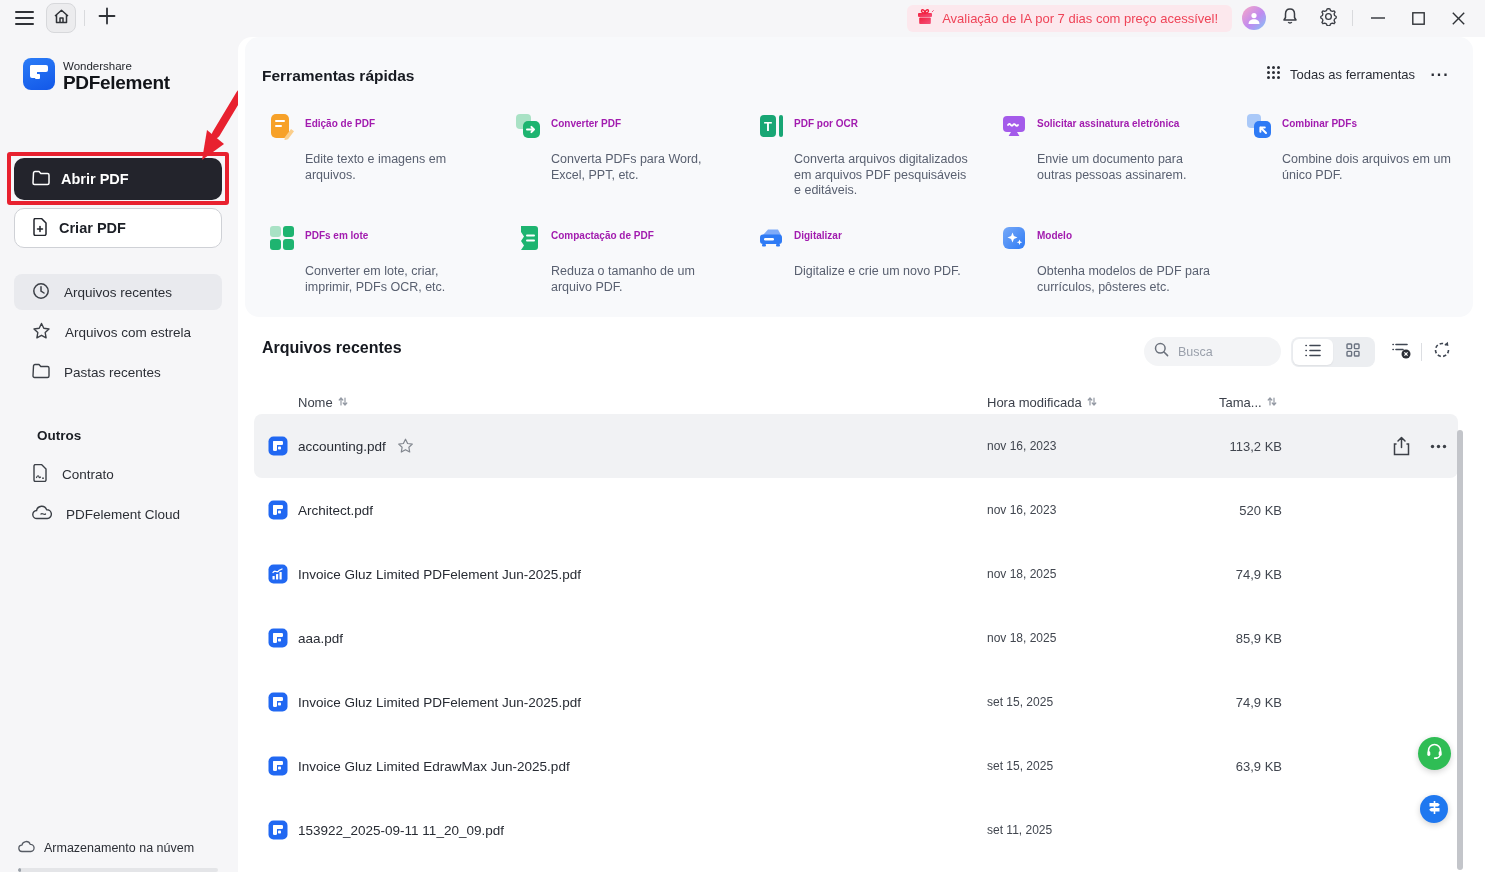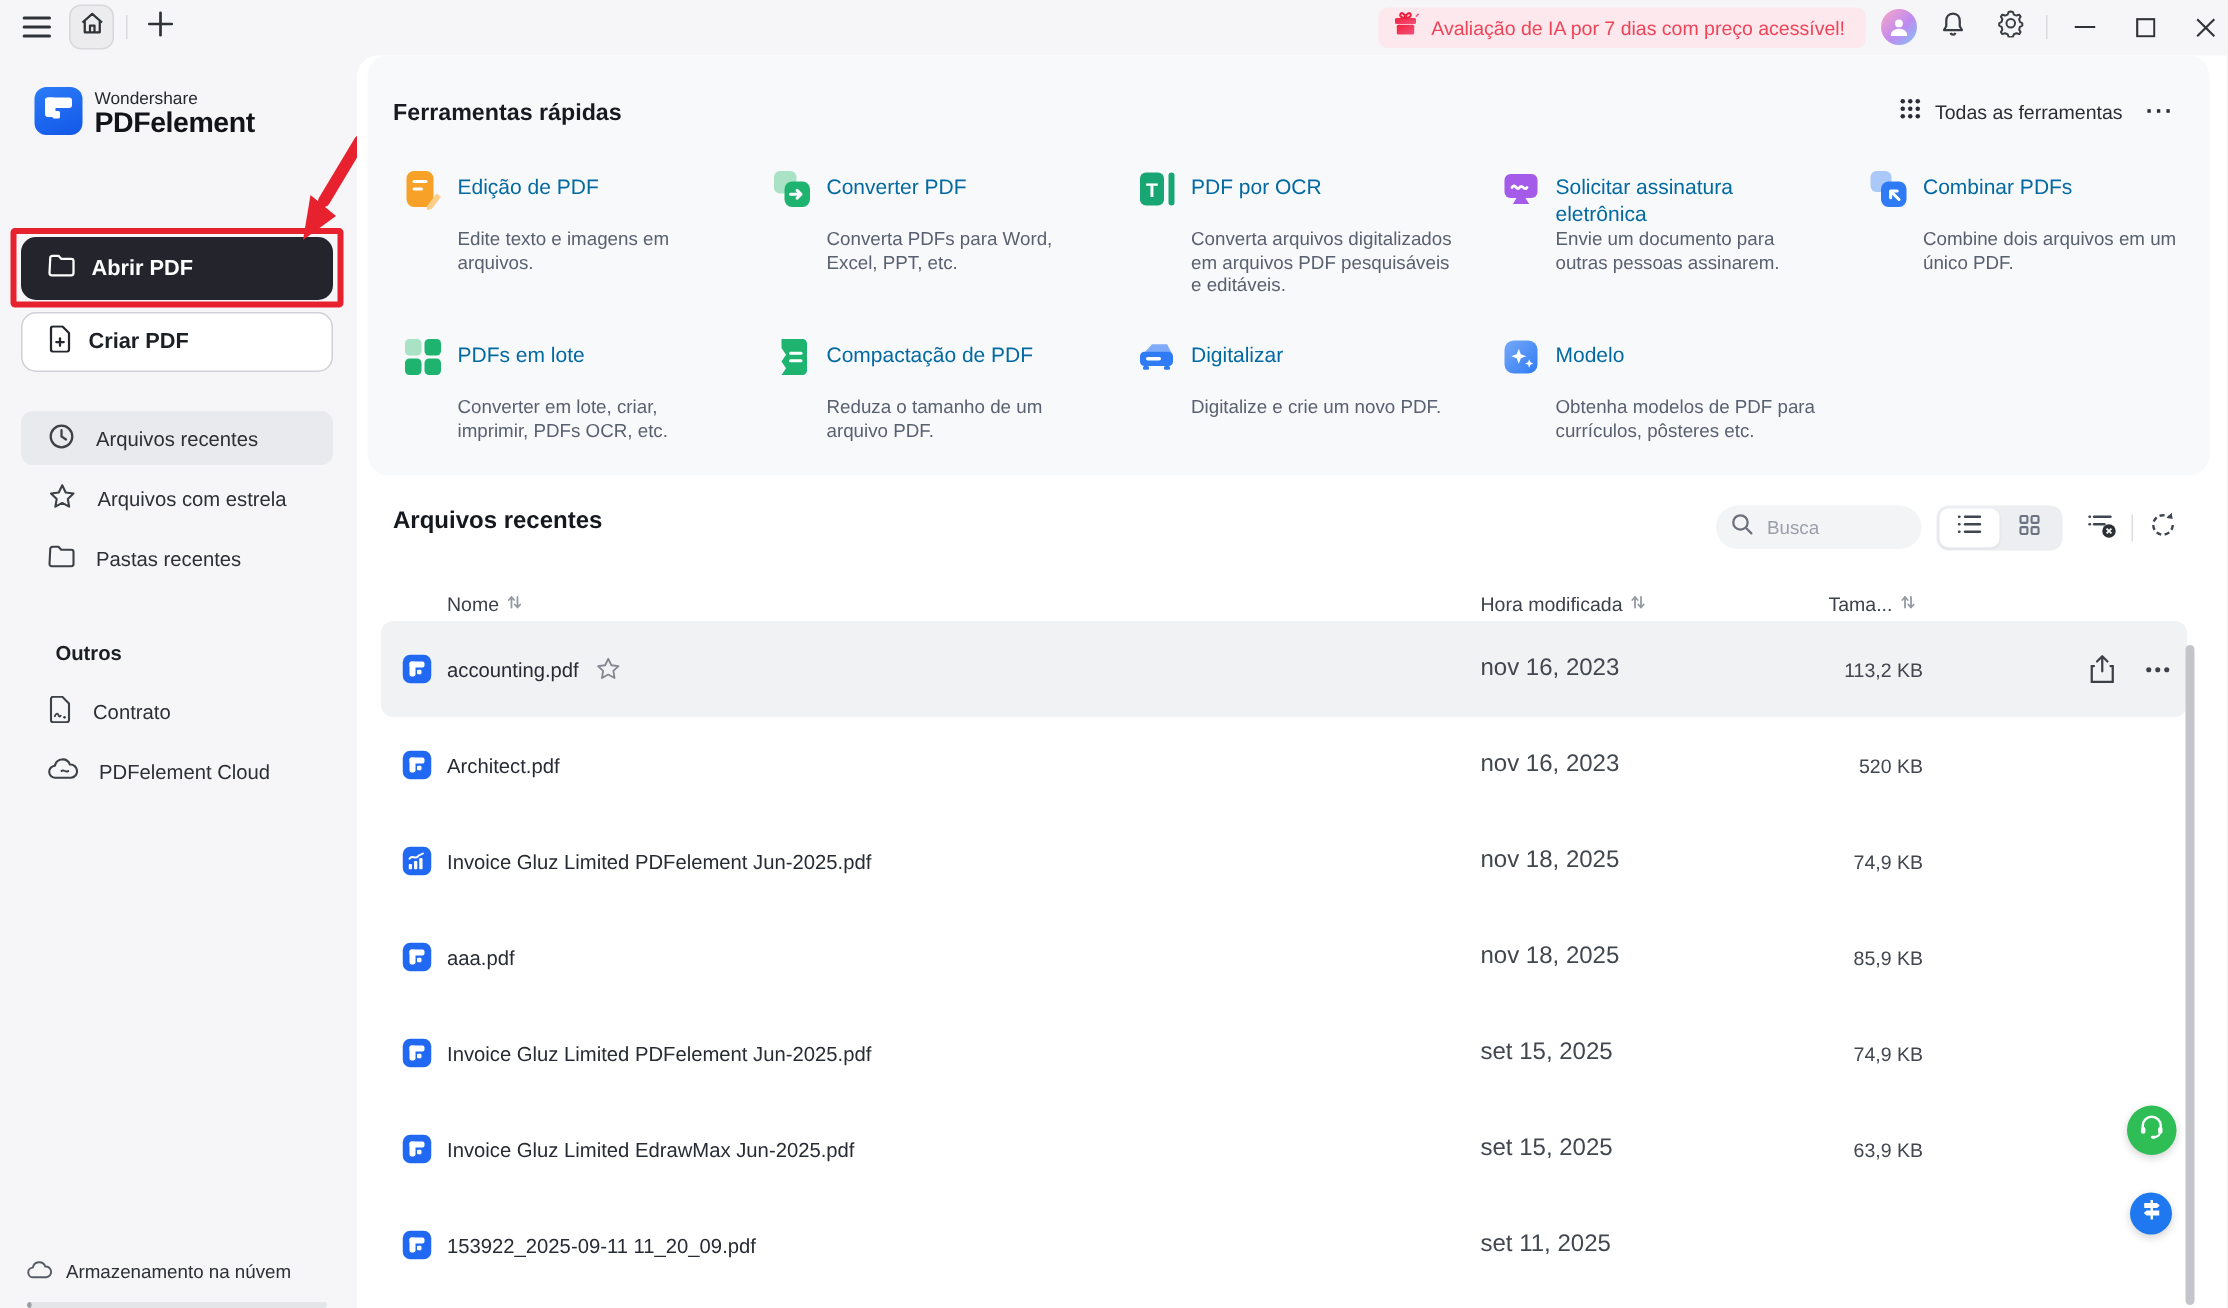--- a/index.html
+++ b/index.html
@@ -4,21 +4,21 @@
 <style>
   html,body{margin:0;padding:0;background:#e9eaec;font-family:"Liberation Sans",sans-serif;}
   #app{position:relative;width:1485px;height:872px;background:#f6f6f8;overflow:hidden;
        -webkit-font-smoothing:antialiased;color:#22252c;}
   
   .titlebar{position:absolute;left:0;top:0;width:1485px;height:36px;display:flex;align-items:center;}
   .tb-left{display:flex;align-items:center;gap:8px;padding-left:10px;}
   .tbtn{display:flex;align-items:center;justify-content:center;width:28px;height:28px;border-radius:8px;cursor:pointer;}
   .home-btn{background:#ececee;border:1px solid #d7d8db;}
   .tb-divider{width:1px;height:16px;background:#d9dadd;}
-  .tb-right{margin-left:auto;display:flex;align-items:center;gap:10px;}
+  .tb-right{margin-left:auto;display:flex;align-items:center;gap:10px;padding-right:12px;}
   .promo{display:flex;align-items:center;gap:8px;background:#fce8ed;border-radius:6px;height:27px;padding:0 14px 0 10px;cursor:pointer;}
   .promo-text{font-size:13px;color:#ef4458;}
   .avatar{width:24px;height:24px;border-radius:50%;background:linear-gradient(135deg,#f9a9c5 0%,#c08af0 55%,#7fc6f6 100%);display:flex;align-items:center;justify-content:center;cursor:pointer;}
   .winbtn{width:30px;height:28px;display:flex;align-items:center;justify-content:center;cursor:pointer;}
   
   .sidebar{position:absolute;left:0;top:36px;width:238px;height:836px;}
   .brand{position:absolute;left:23px;top:22px;display:flex;gap:8px;}
   .brand-mark{width:32px;height:32px;border-radius:8px;background:linear-gradient(160deg,#2b7cf7,#1257e8);position:relative;}
   .brand-mark .b1{position:absolute;left:7px;top:7px;width:18px;height:7px;background:#fff;border-radius:2px;}
   .brand-mark .b2{position:absolute;left:7px;top:7px;width:7px;height:13px;background:#fff;border-radius:2px;}
@@ -41,39 +41,39 @@
   .storage-bar{margin-top:12px;width:200px;height:4px;border-radius:2px;background:#e4e5e8;position:relative;overflow:hidden;}
   .storage-bar .fill{position:absolute;left:0;top:0;height:4px;width:3px;background:#9aa0a8;border-radius:2px;}
   
   .main{position:absolute;left:238px;top:37px;width:1247px;height:835px;background:#fff;border-top-left-radius:14px;}
   .tools-panel{position:absolute;left:7px;top:0;width:1228px;height:280px;background:#f8f9fb;border-radius:14px;}
   .tools-title{position:absolute;left:17px;top:30px;font-size:15.5px;font-weight:700;color:#171a21;}
   .alltools{position:absolute;right:58px;top:28px;display:flex;align-items:center;gap:9px;font-size:13px;color:#2a2d35;cursor:pointer;}
   .tools-more{position:absolute;right:22px;top:28px;width:22px;height:20px;display:flex;align-items:center;justify-content:center;cursor:pointer;color:#2a2d35;font-weight:700;letter-spacing:1px;}
   .tool-card{position:absolute;width:228px;cursor:pointer;}
   .tool-ico{position:absolute;left:0;top:0;width:28px;height:28px;}
-  .tool-title{position:absolute;left:37px;top:3px;width:168px;font-size:14px;font-weight:400;color:#0369a1;line-height:18px;}
+  .tool-title{position:absolute;left:37px;top:3px;width:168px;font-size:10px;font-weight:700;color:#a21caf;line-height:18px;}
   .tool-desc{position:absolute;left:37px;top:40px;width:182px;font-size:12.5px;color:#596070;line-height:15.5px;}
   
   .files-title{position:absolute;left:24px;top:302px;font-size:16px;font-weight:700;color:#15181f;}
   .search-box{position:absolute;left:906px;top:300px;width:137px;height:29px;border-radius:15px;background:#f3f4f6;display:flex;align-items:center;gap:7px;padding-left:10px;box-sizing:border-box;}
   .search-box input{border:none;outline:none;background:transparent;font-size:12.5px;color:#3a3f47;width:95px;font-family:"Liberation Sans",sans-serif;}
   .search-box input::placeholder{color:#9aa0ab;}
   .view-toggle{position:absolute;left:1053px;top:300px;width:84px;height:30px;background:#eceef1;border-radius:8px;display:flex;align-items:center;padding:2px;box-sizing:border-box;}
   .vbtn{width:40px;height:26px;display:flex;align-items:center;justify-content:center;border-radius:6px;cursor:pointer;}
   .vbtn.sel{background:#fff;box-shadow:0 1px 2px rgba(0,0,0,.06);}
   .iconbtn{position:absolute;width:24px;height:24px;display:flex;align-items:center;justify-content:center;cursor:pointer;}
   .v-div{position:absolute;left:1183px;top:306px;width:1px;height:18px;background:#dcdee2;}
   .table-head{position:absolute;left:0;top:357px;width:1220px;height:20px;font-size:13px;color:#3c414b;}
   .th{position:absolute;display:flex;align-items:center;gap:5px;cursor:pointer;}
   .frow{position:absolute;left:16px;width:1204px;height:64px;border-radius:8px;display:flex;align-items:center;cursor:pointer;}
   .frow.hovered{background:#f1f2f4;}
   .frow .fico{position:absolute;left:14px;top:22px;width:20px;height:20px;}
   .frow .fname{position:absolute;left:44px;top:0;height:64px;display:flex;align-items:center;gap:11px;font-size:13.5px;color:#272b33;}
-  .frow .fdate{position:absolute;left:733px;top:0;height:64px;display:flex;align-items:center;font-size:16px;color:#41464f;}
+  .frow .fdate{position:absolute;left:733px;top:0;height:64px;display:flex;align-items:center;font-size:12px;color:#41464f;}
   .frow .fsize{position:absolute;left:938px;top:0;height:64px;width:90px;display:flex;align-items:center;justify-content:flex-end;font-size:13px;color:#41464f;}
   .frow .rowact{position:absolute;top:20px;width:24px;height:24px;display:flex;align-items:center;justify-content:center;cursor:pointer;}
   .scrollbar{position:absolute;left:1219px;top:393px;width:6px;height:440px;border-radius:3px;background:#c3c5ca;cursor:pointer;}
   .float-btn{position:absolute;border-radius:50%;display:flex;align-items:center;justify-content:center;cursor:pointer;box-shadow:0 2px 6px rgba(0,0,0,.18);}
   .float-support{left:1180px;top:700px;width:33px;height:33px;background:#2fbd55;}
   .float-guide{left:1182px;top:758px;width:28px;height:28px;background:#1f78f0;}
 </style>
 </head>
 <body>
 

